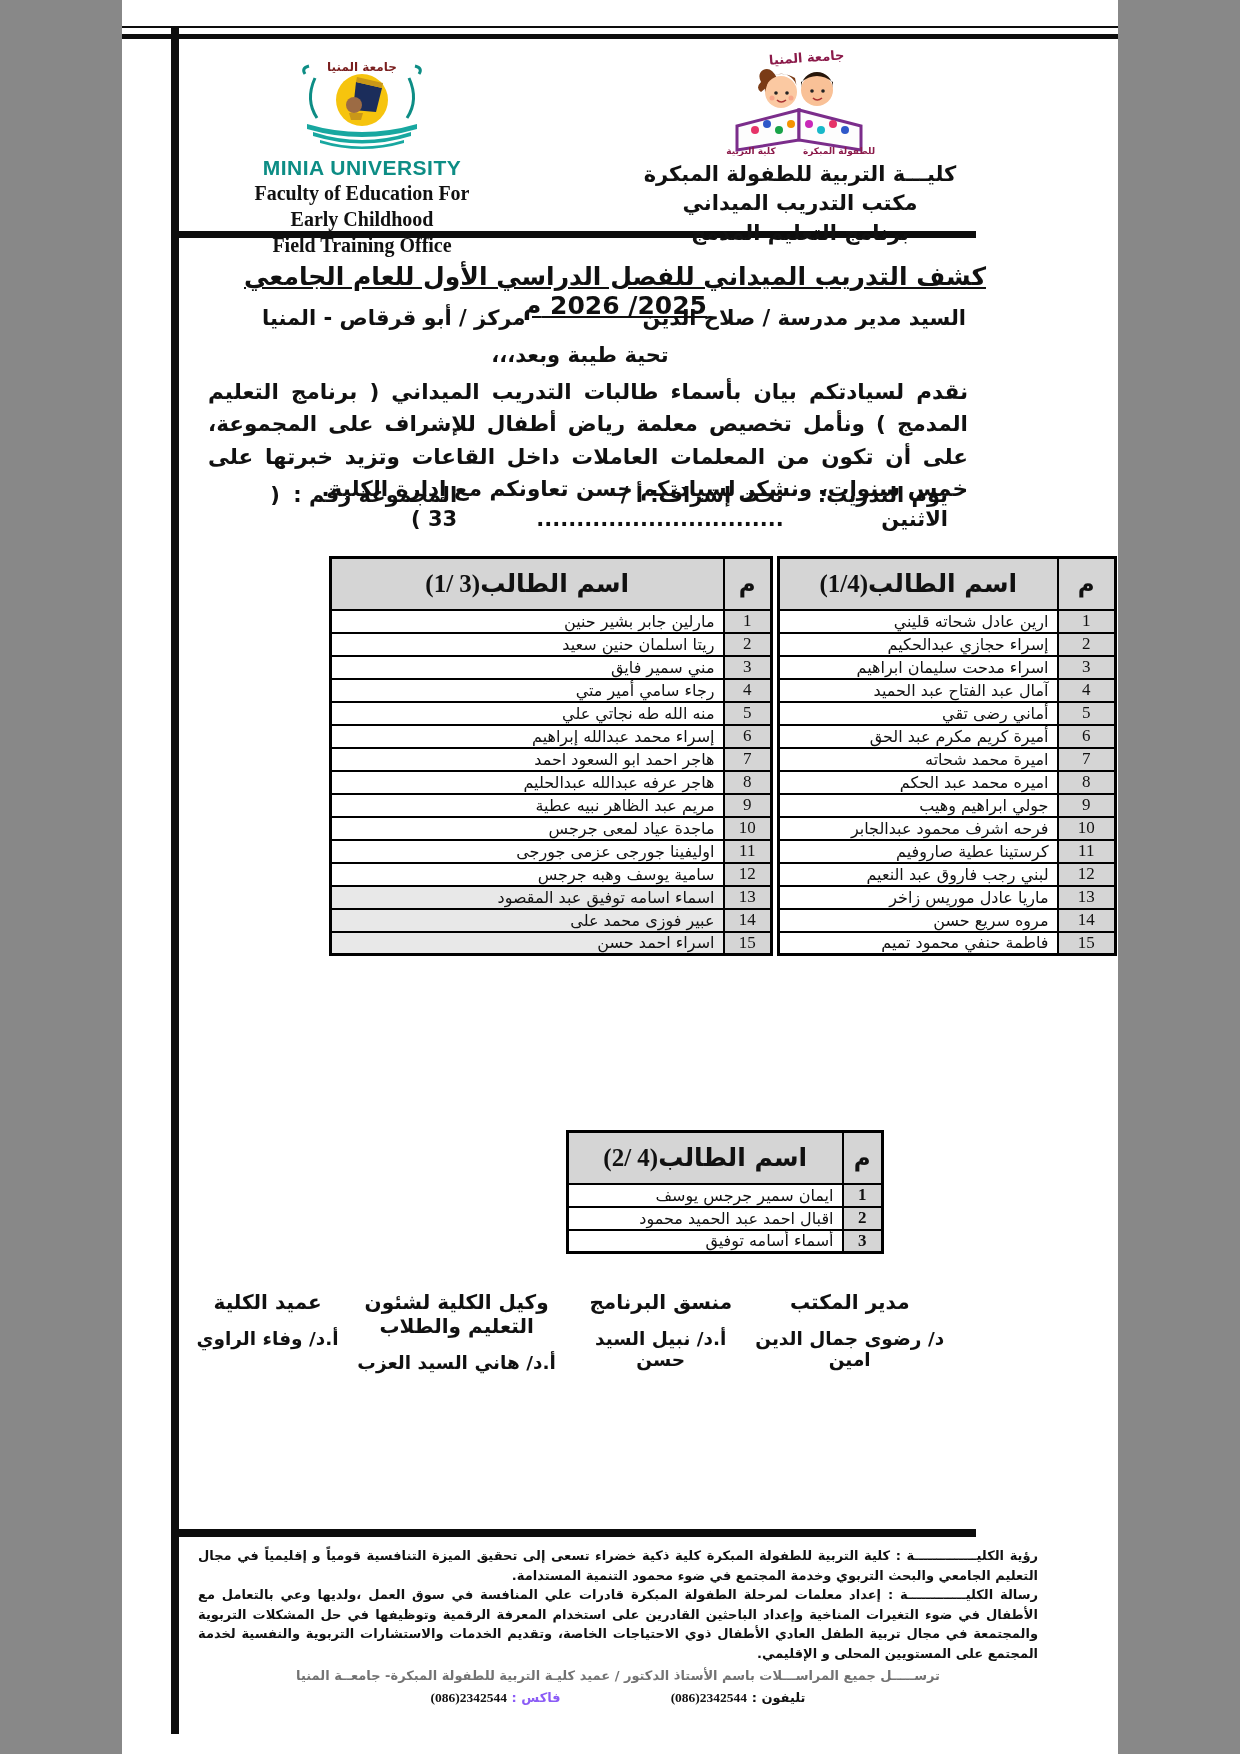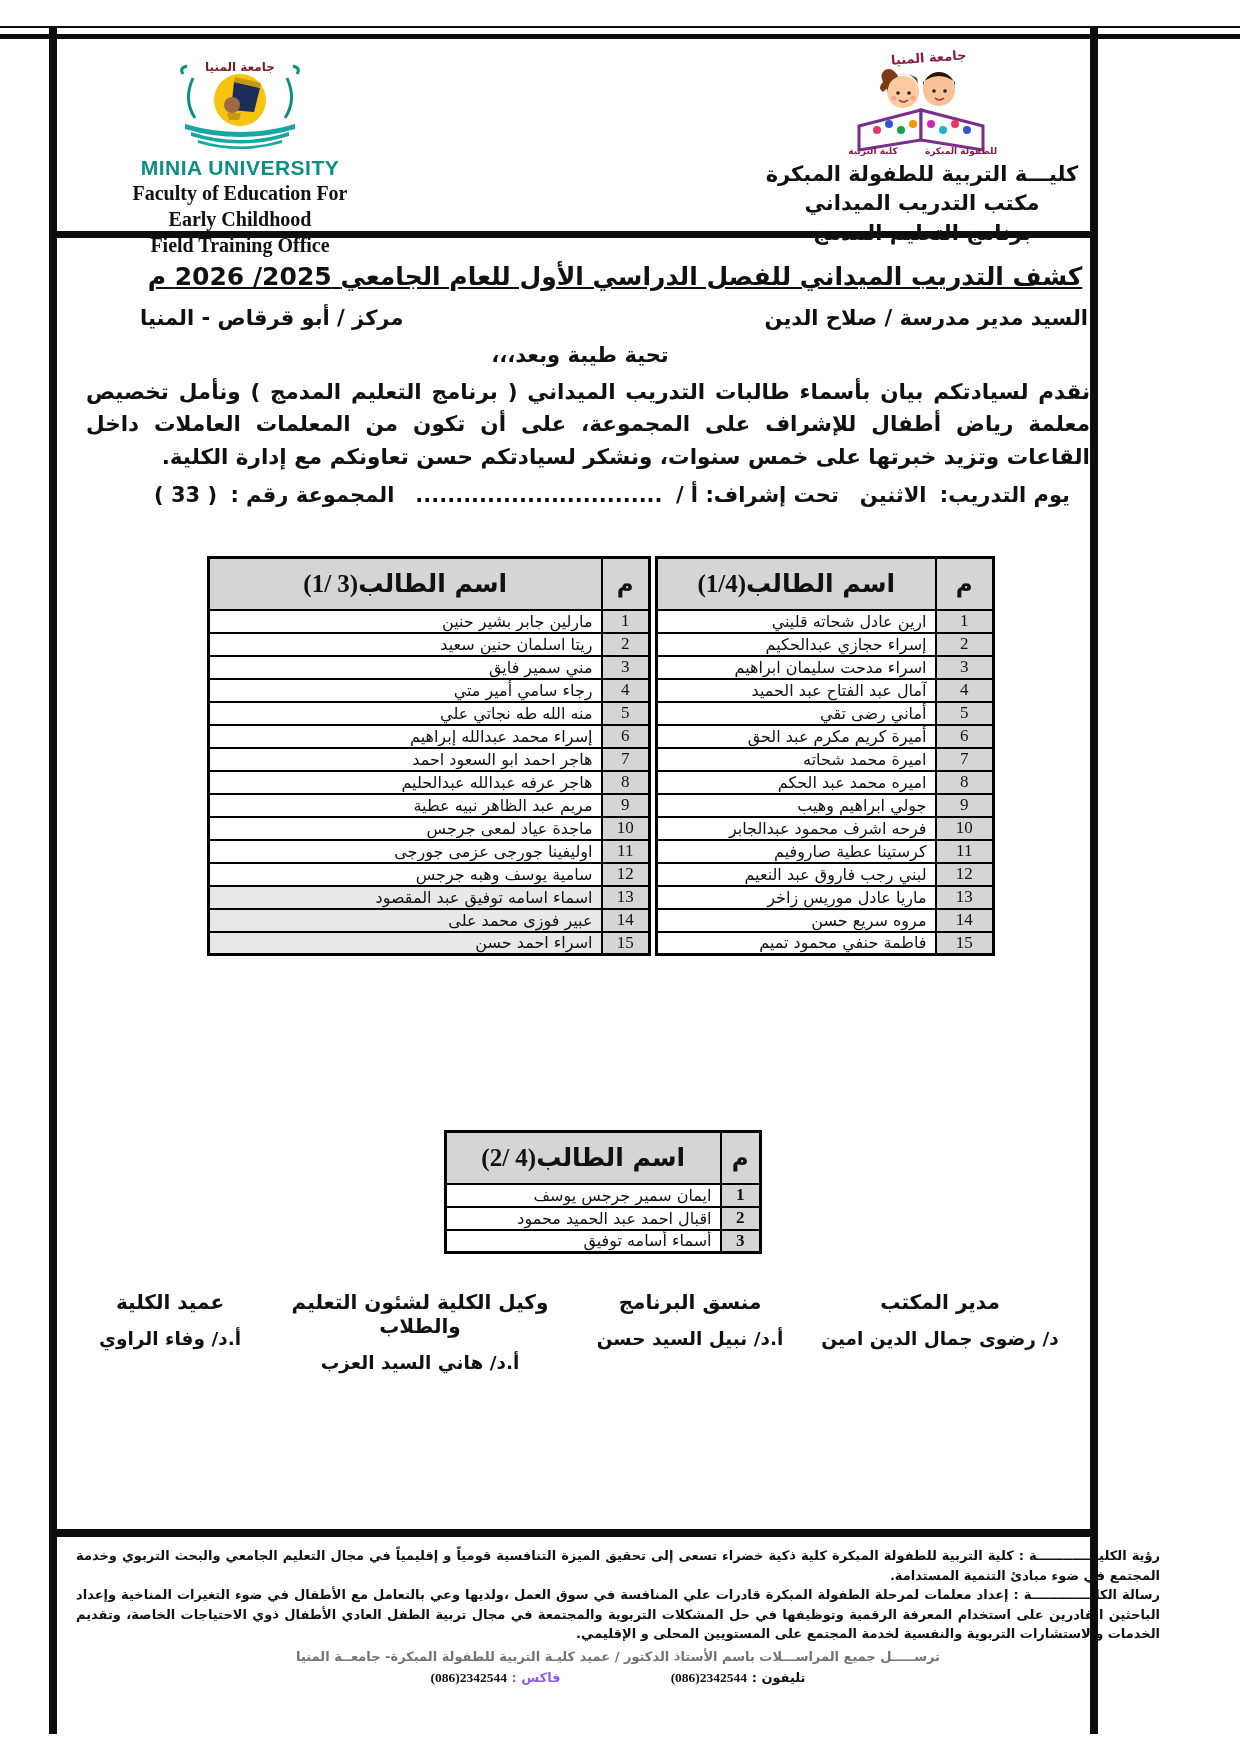--- a/index.html
+++ b/index.html
@@ -1,17 +1,17 @@
 <!DOCTYPE html>
 <html lang="ar"><head>
 <meta charset="utf-8">
 <style>
   * { margin:0; padding:0; box-sizing:border-box; }
   body { background:#888; font-family:"DejaVu Sans", sans-serif; }
-  .page { position:relative; width:1240px; height:1754px; background:#fff; margin:0 auto; overflow:hidden; }
+  .page { position:relative; width:996px; height:1754px; background:#fff; margin:0 auto; overflow:hidden; }
 
   
   .rule { position:absolute; background:#0d0d0d; }
   .top-rule-a { left:0; right:0; top:26px; height:2px; }
   .top-rule-b { left:0; right:0; top:34px; height:5px; }
   .left-bar  { left:49px;  top:28px; width:8px; height:1706px; }
   .right-bar { left:1090px; top:28px; width:8px; height:1706px; }
   .head-rule { left:57px; right:150px; width:auto; top:231px; height:7px; right:142px; }
   .head-rule { left:57px; right:142px; }
   .foot-rule { left:57px; right:142px; top:1529px; height:8px; }
@@ -369,21 +369,21 @@
       <span class="n">أ.د/ هاني السيد العزب</span>
     </div>
     <div class="sig c4">
       <span class="t">عميد الكلية</span>
       <span class="n">أ.د/ وفاء الراوي</span>
     </div>
   </div>
 
   <div class="footer">
     <div>
-      <span class="lbl">رؤية الكليــــــــــــــة : </span><span>كلية التربية للطفولة المبكرة كلية ذكية خضراء تسعى إلى تحقيق الميزة التنافسية  قومياً و إقليمياً في مجال التعليم الجامعي والبحث التربوي وخدمة المجتمع في ضوء مبادئ التنمية المستدامة.</span>
+      <span class="lbl">رؤية الكليــــــــــــــة : </span><span>كلية التربية للطفولة المبكرة كلية ذكية خضراء تسعى إلى تحقيق الميزة التنافسية  قومياً و إقليمياً في مجال التعليم الجامعي والبحث التربوي وخدمة المجتمع في ضوء محمود التنمية المستدامة.</span>
     </div>
     <div>
       <span class="lbl">رسالة الكليـــــــــــــة : </span><span>إعداد معلمات لمرحلة الطفولة المبكرة قادرات علي المنافسة في سوق العمل ،ولديها وعي بالتعامل مع الأطفال في ضوء التغيرات المناخية وإعداد الباحثين القادرين على استخدام المعرفة الرقمية وتوظيفها في حل المشكلات التربوية والمجتمعة في مجال تربية الطفل العادي الأطفال ذوي الاحتياجات الخاصة، وتقديم الخدمات والاستشارات التربوية والنفسية لخدمة المجتمع على المستويين المحلى و الإقليمي.</span>
     </div>
     <div class="corr">ترســـــل جميع المراســـلات باسم الأستاذ الدكتور /  عميد كليـة التربية للطفولة المبكرة- جامعــة المنيا</div>
     <div class="phone-line">
       <span>
         <span>تليفون : </span><span class="numltr">(086)2342544</span>
       </span>
       <span>

